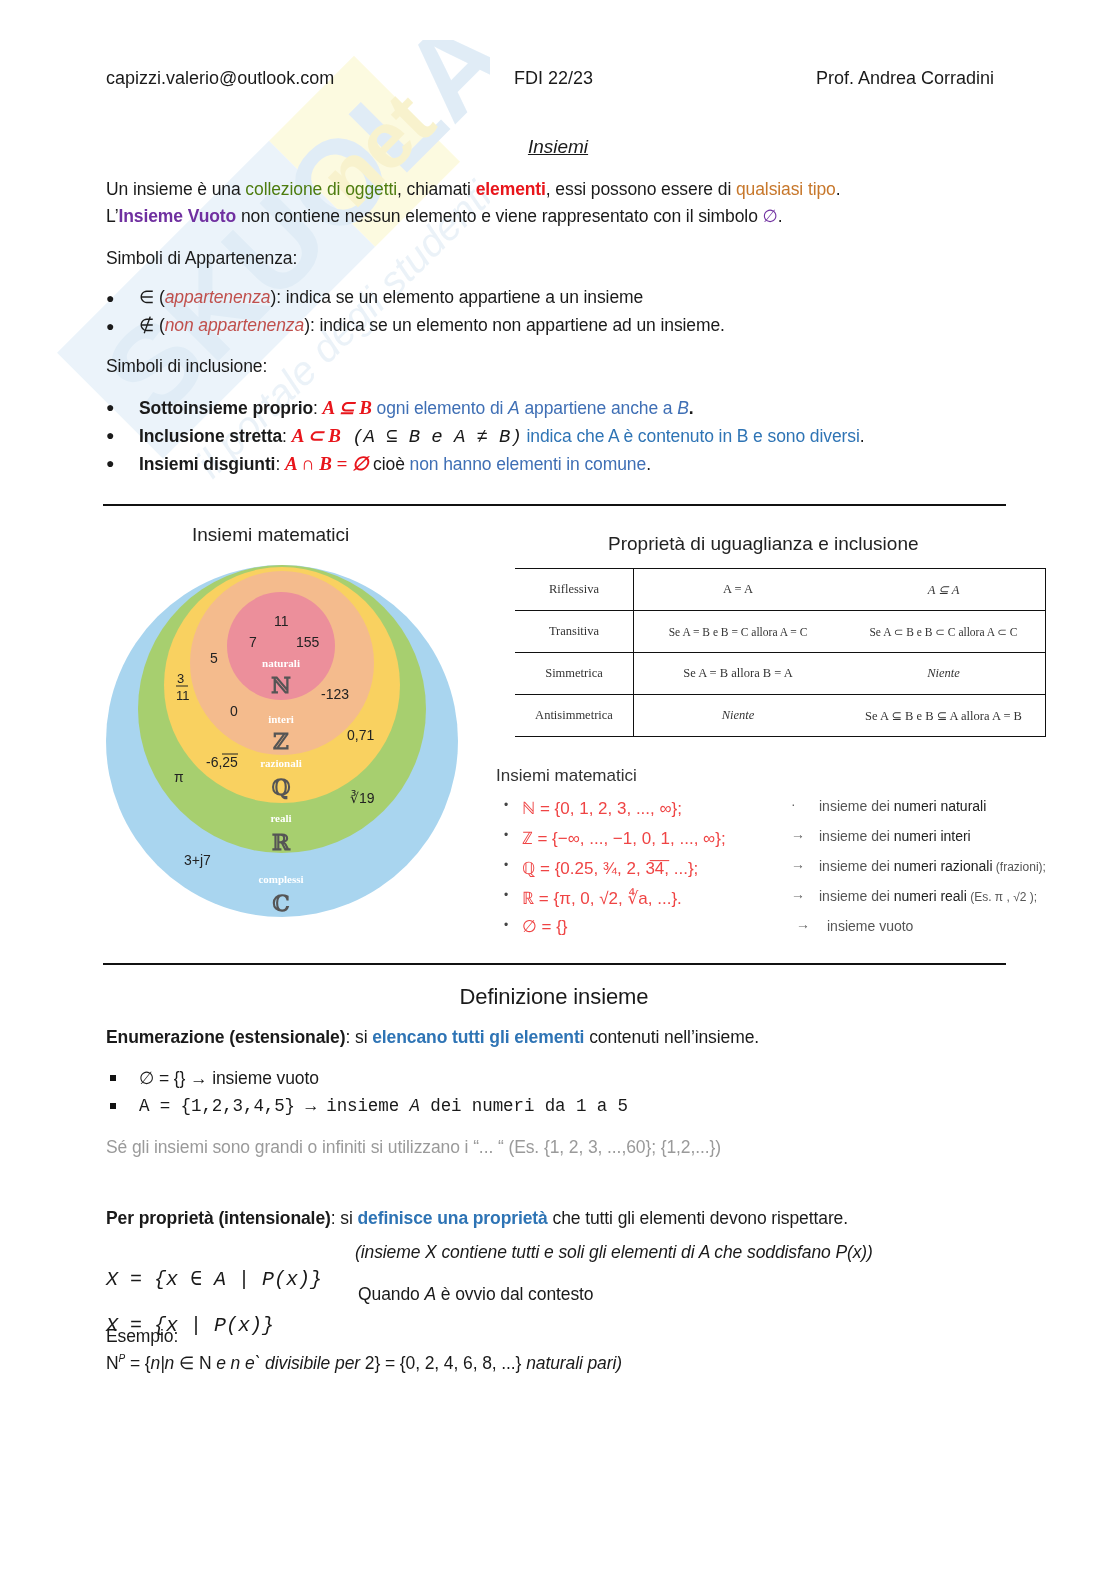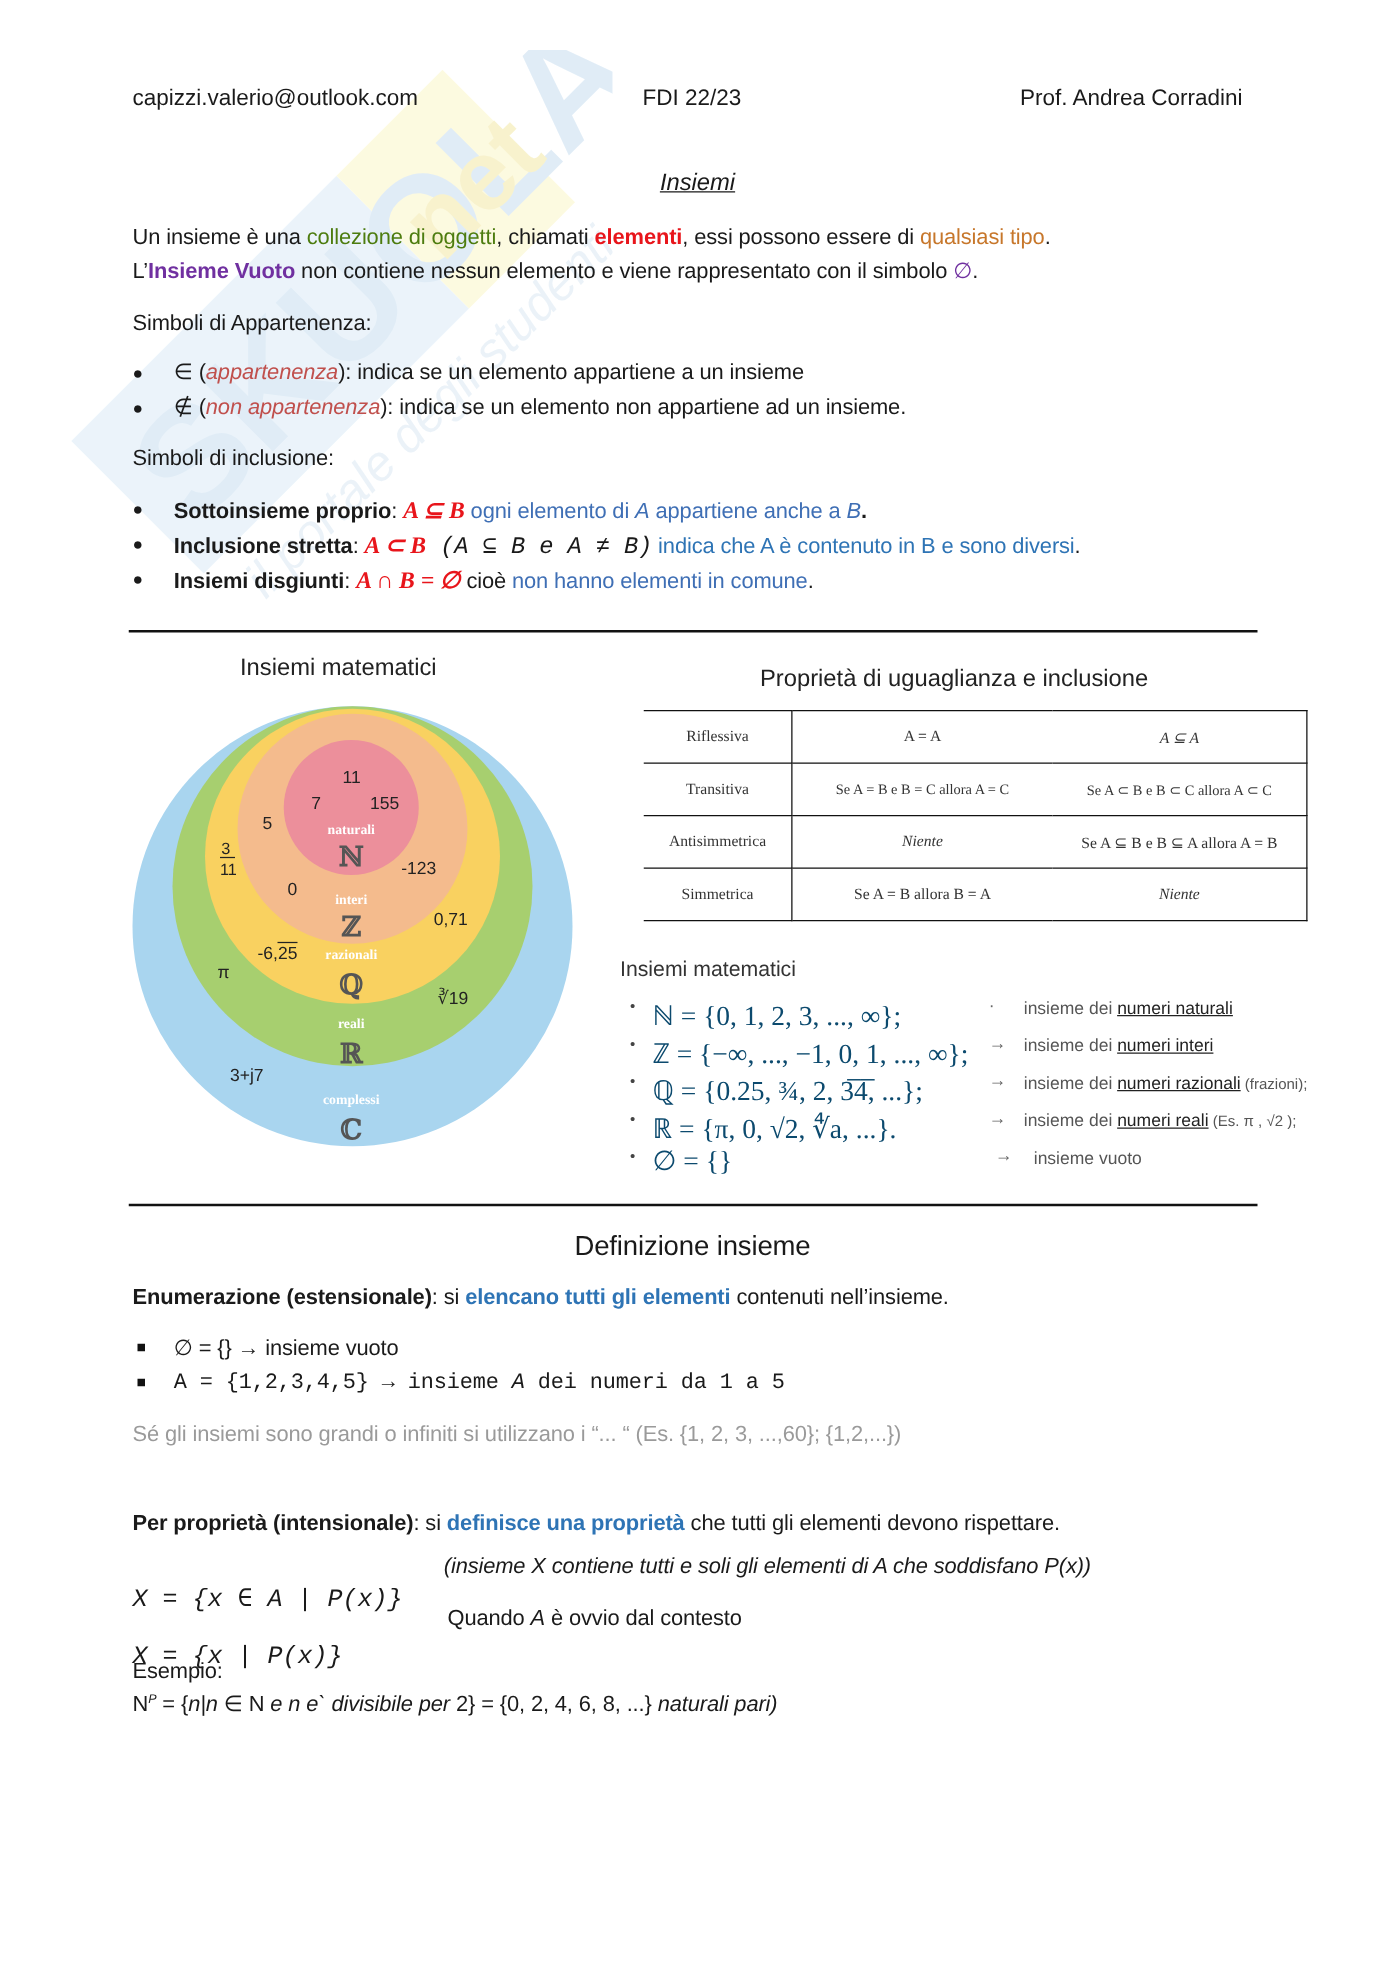--- a/index.html
+++ b/index.html
@@ -29,24 +29,24 @@
                font-family: "Liberation Serif", serif; font-size: 12.5px; color: #333; }
   table.prop td { border-top: 1.5px solid #111; border-bottom: 1.5px solid #111; height: 41px; text-align: center; padding: 0 4px; }
   table.prop td.lbl { border-right: 1.5px solid #111; width: 110px; }
   table.prop td.c1 { width: 200px; }
   table.prop tr td:last-child { border-right: 1.5px solid #111; }
   .it { font-style: italic; }
   .sets { position: absolute; left: 496px; top: 766px; width: 580px; }
   .sets-title { font-size: 17px; color: #333; }
   .set-row { position: absolute; left: 8px; height: 30px; width: 580px; }
   .set-row .dot { position: absolute; left: 0; top: 2px; font-size: 12px; color: #444; }
-  .set-row .f { position: absolute; left: 18px; top: 0; font-family: Liberation Serif, serif; font-size: 22px; color: #0c4a6e; }
+  .set-row .f { position: absolute; left: 18px; top: 0; font-family: Liberation Sans, sans-serif; font-size: 17px; color: #ef4444; }
   .set-row .arr { position: absolute; left: 287px; top: 0; color: #666; font-size: 14px; }
   .set-row .d { position: absolute; left: 315px; top: 2px; font-size: 14px; color: #555; }
-  .set-row .d b { font-weight: normal; color: #222; text-decoration: underline; }
+  .set-row .d b { font-weight: normal; color: #222; }
   .set-row .d small { font-size: 12px; }
   .square-bullet { position: absolute; left: 110px; width: 6px; height: 6px; background: #111; }
 </style>
 </head>
 <body>
 
 <div class="page">
 
   <svg class="watermark" viewBox="0 0 470 470">
     <g transform="rotate(-45 235 235)">
@@ -144,28 +144,28 @@
       <td class="lbl">Riflessiva</td>
       <td class="c1">A = A</td>
       <td class="it">A ⊆ A</td>
     </tr>
     <tr>
       <td class="lbl">Transitiva</td>
       <td class="c1" style="font-size:11.5px">Se A = B e B = C allora A = C</td>
       <td style="font-size:11.5px">Se A ⊂ B e B ⊂ C allora A ⊂ C</td>
     </tr>
     <tr>
+      <td class="lbl">Simmetrica</td>
+      <td class="c1">Se A = B allora B = A</td>
+      <td class="it">Niente</td>
+    </tr>
+    <tr>
       <td class="lbl">Antisimmetrica</td>
       <td class="c1 it">Niente</td>
       <td>Se A ⊆ B e B ⊆ A allora A = B</td>
-    </tr>
-    <tr>
-      <td class="lbl">Simmetrica</td>
-      <td class="c1">Se A = B allora B = A</td>
-      <td class="it">Niente</td>
     </tr>
   </tbody>
     </table>
 
   <div class="sets">
     <div class="sets-title">Insiemi matematici</div>
     <div class="set-row" style="top:30px;">
       <span class="dot">•</span>
       <span class="f">ℕ = {0, 1, 2, 3, ..., ∞};</span>
       <span class="arr">·</span>

